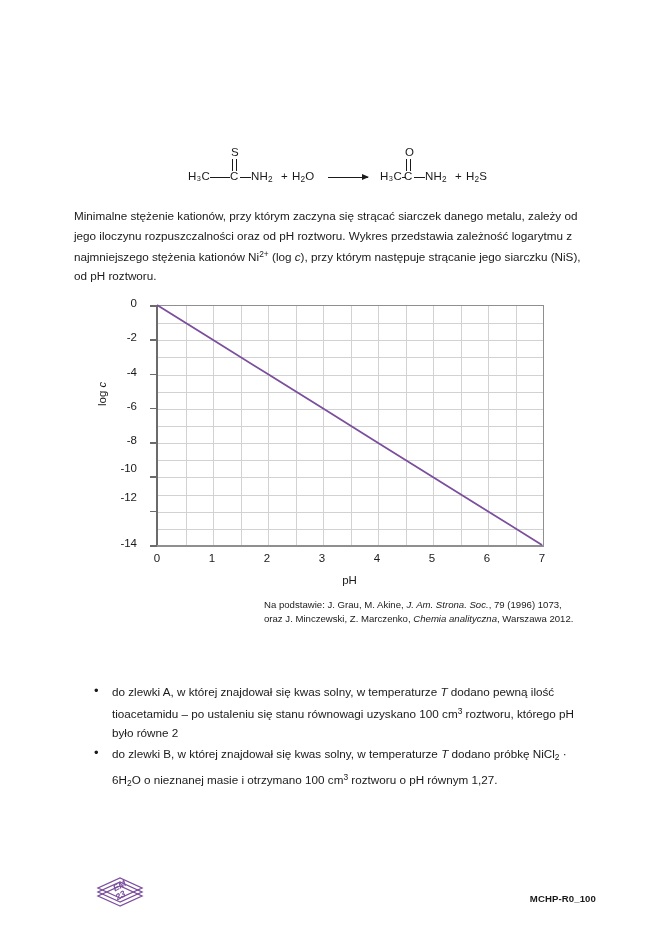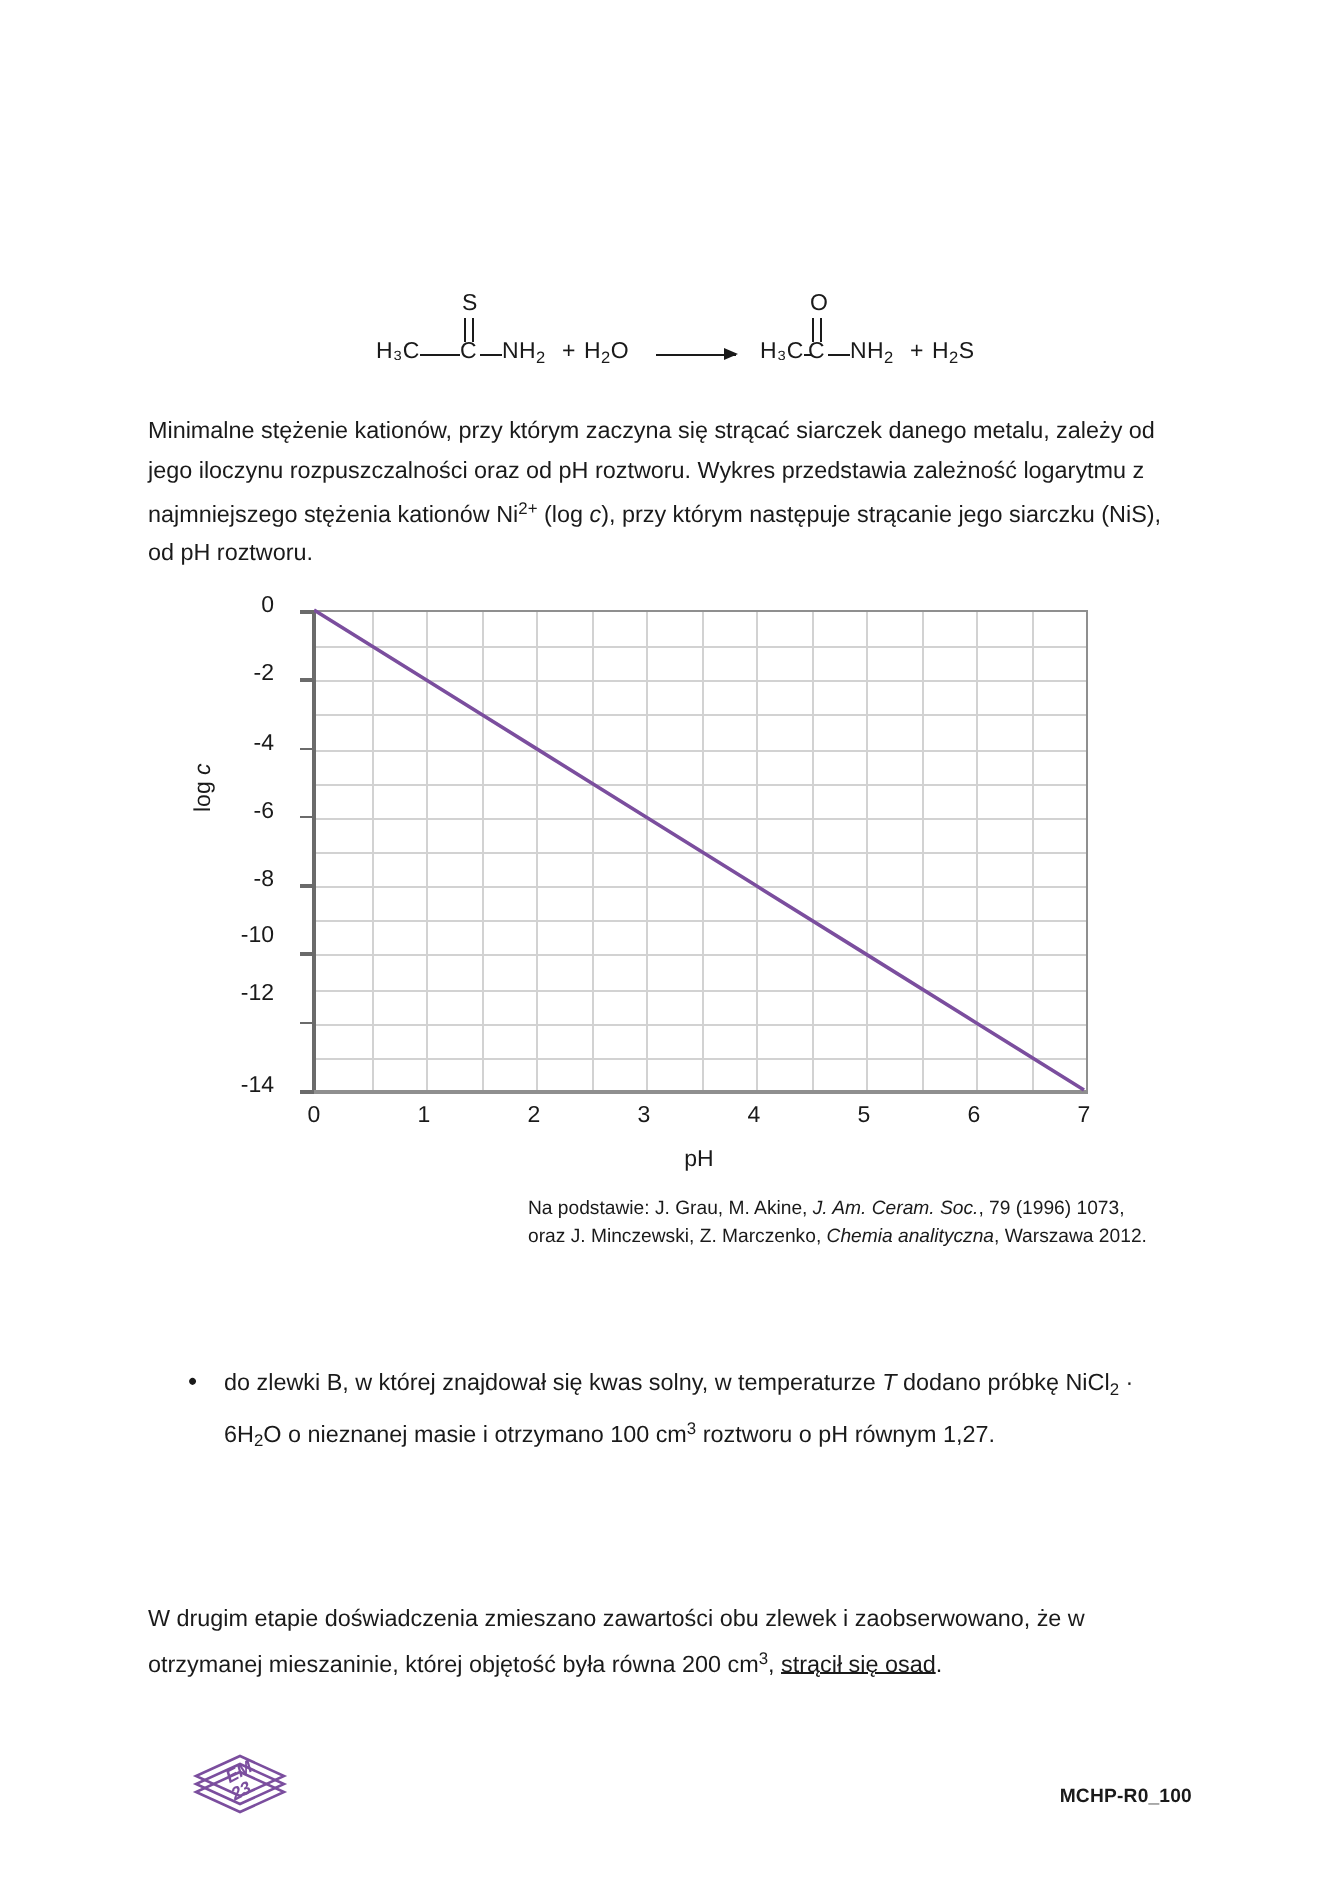--- a/index.html
+++ b/index.html
@@ -335,30 +335,30 @@
         <div class="xlab" style="left: 257px;">4</div>
         <div class="xlab" style="left: 312px;">5</div>
         <div class="xlab" style="left: 367px;">6</div>
         <div class="xlab" style="left: 422px;">7</div>
       </div>
     <div class="axis-title-x">pH</div>
     <div class="axis-title-y">log <span class="ital">c</span></div>
   </div>
 
   <div class="citation">
-    <div><span>Na podstawie: J. Grau, M. Akine, </span><span class="ital">J. Am. Ceram. Soc.</span><span>, 79 (1996) 1073,</span></div>
+    <div><span>Na podstawie: J. Grau, M. Akine, </span><span class="ital">J. Am. Strona. Soc.</span><span>, 79 (1996) 1073,</span></div>
     <div><span>oraz J. Minczewski, Z. Marczenko, </span><span class="ital">Chemia analityczna</span><span>, Warszawa 2012.</span></div>
   </div>
 
 
   <ul class="bullets">
+    <li><span>do zlewki A, w której znajdował się kwas solny, w temperaturze </span><span class="ital">T</span><span> dodano pewną ilość tioacetamidu – po ustaleniu się stanu równowagi uzyskano 100 cm</span><span class="sup">3</span><span> roztworu, którego pH było równe 2</span></li>
     <li><span>do zlewki B, w której znajdował się kwas solny, w temperaturze </span><span class="ital">T</span><span> dodano próbkę NiCl</span><span class="sub">2</span><span> · 6H</span><span class="sub">2</span><span>O o nieznanej masie i otrzymano 100 cm</span><span class="sup">3</span><span> roztworu o pH równym 1,27.</span></li>
   </ul>
 
-  <div class="para" id="final-para"><span>W drugim etapie doświadczenia zmieszano zawartości obu zlewek i zaobserwowano, że w otrzymanej mieszaninie, której objętość była równa 200 cm</span><span class="sup">3</span><span>, </span><span class="uline">strącił się osad</span><span>.</span></div>
 
   <div class="footer-logo">
     <svg viewBox="0 0 56 46" width="56" height="46">
       <g fill="none" stroke="#7b4e9e" stroke-width="1.3">
         <path d="M28 32 L6 22 L28 12 L50 22 Z"></path>
         <path d="M28 36 L6 26 L28 16 L50 26 Z"></path>
         <path d="M28 40 L6 30 L28 20 L50 30 Z"></path>
       </g>
       <g transform="translate(28,24) rotate(-28) skewX(-12)" fill="#7b4e9e" font-family="'Liberation Sans', sans-serif" font-weight="bold" font-size="9">
         <text x="-6" y="-1">EM</text>

